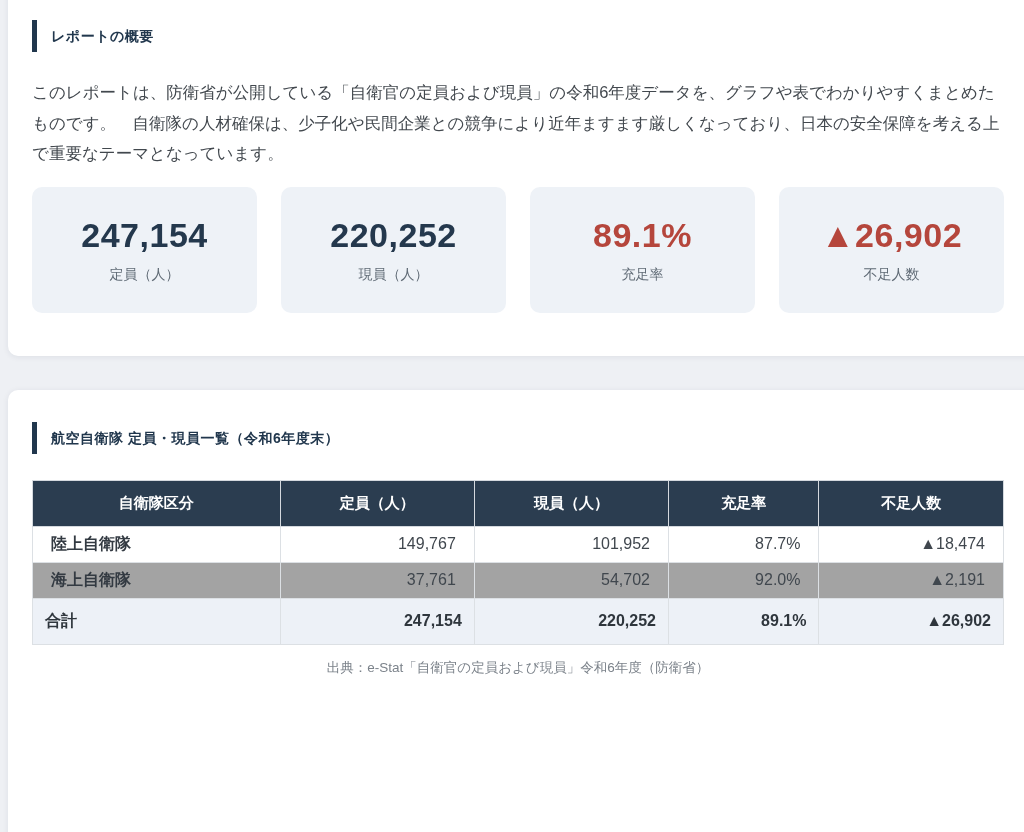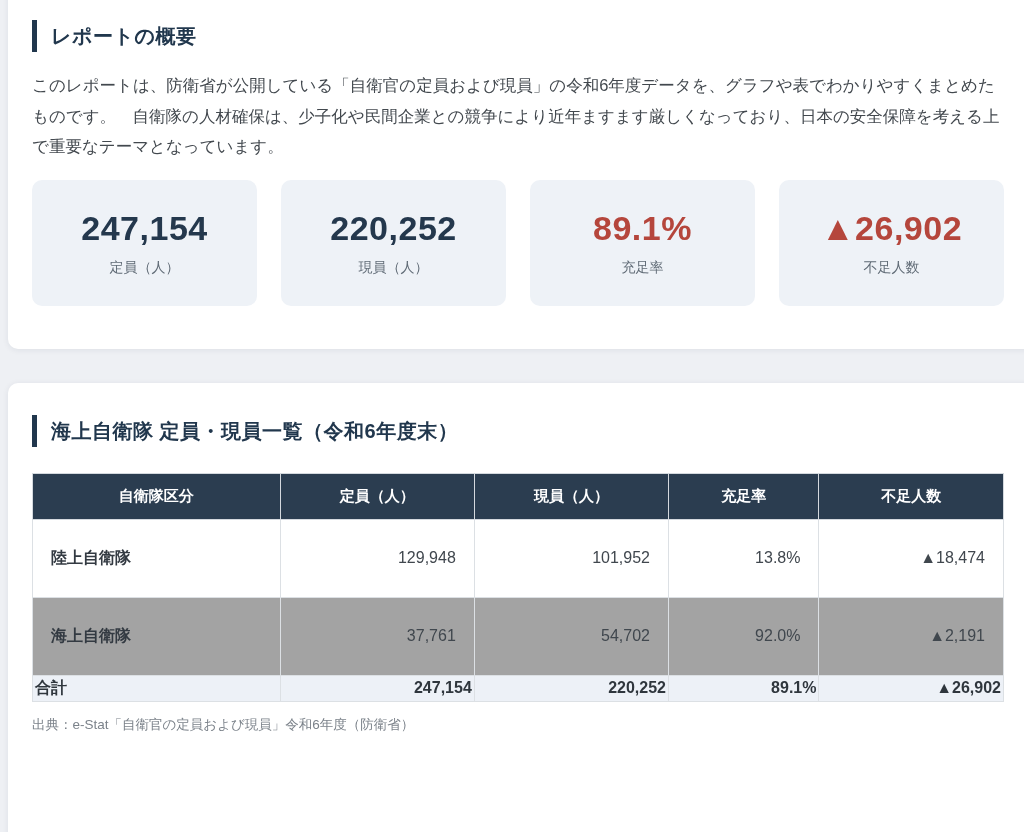--- a/index.html
+++ b/index.html
@@ -15,25 +15,25 @@
     margin-left:8px;
     width:1034px;
   }
   .card-overview { margin-top:-12px; padding:32px 38px 43px 24px; }
   .card-table    { margin-top:34px;  padding:32px 38px 60px 24px; min-height:470px; }
 
   .section-heading {
     display:flex; align-items:center;
     border-left:5px solid #21374d;
     padding-left:14px;
-    font-size:20px; font-weight:bold; color:#21374d;
+    font-size:14px; font-weight:bold; color:#21374d;
     line-height:32px; letter-spacing:.5px;text-align:right;
   }
   .overview-text {
-    margin-top:18px;
+    margin-top:25px;
     font-size:16.5px; line-height:1.85; color:#42484e;
     width:972px;
   }
 
   .stats-row { margin-top:18px; display:flex; gap:24px; width:972px; }
   .stat-card {
     flex:1; height:126px;
     background:#eef2f7; border-radius:10px;
     display:flex; flex-direction:column; align-items:center; justify-content:center;
     gap:11px;
@@ -48,35 +48,35 @@
     font-size:16px;
   }
   .data-table th {
     background:#2b3d50; color:#fff;
     font-size:15px; font-weight:bold;
     height:46px; text-align:center;
     border:1px solid #d4d9de;
   }
   .data-table td {
     border:1px solid #dce0e4;
-    padding:28px 18px;
+    padding:7px 18px;
     color:#40474e;
     text-align:right;
     white-space:nowrap;
   }
   .data-table td.division { text-align:left; font-weight:bold; color:#333a42; }
   .data-table tr.alt  td { background:#a3a3a3; }
   .data-table tr.total td {
     background:#edf1f7;
     font-weight:bold; color:#2f363d;
-    padding:2px;
+    padding:12px;
   }
   .source-note {
     margin-top:14px; width:972px;
-    text-align:left;
+    text-align:center;
     font-size:13.5px; color:#7b828a;
   }
 </style>
 </head>
 <body>
 
 <div class="card card-overview">
   <h2 class="section-heading">レポートの概要</h2>
   <p class="overview-text">このレポートは、防衛省が公開している「自衛官の定員および現員」の令和6年度データを、グラフや表でわかりやすくまとめたものです。　自衛隊の人材確保は、少子化や民間企業との競争により近年ますます厳しくなっており、日本の安全保障を考える上で重要なテーマとなっています。</p>
   <div class="stats-row">
@@ -93,21 +93,21 @@
       <div class="stat-label">充足率</div>
     </div>
     <div class="stat-card red">
       <div class="stat-value">▲26,902</div>
       <div class="stat-label">不足人数</div>
     </div>
   </div>
 </div>
 
 <div class="card card-table">
-  <h2 class="section-heading">海上自衛隊 定員・現員一覧（令和6年度末）</h2>
+  <h2 class="section-heading">航空自衛隊 定員・現員一覧（令和6年度末）</h2>
 
   <table class="data-table">
     <colgroup>
       <col style="width:25.5%">
         <col style="width:20%">
         <col style="width:20%">
         <col style="width:15.5%">
         <col style="width:19%">
     </colgroup>
     <thead>
@@ -115,23 +115,23 @@
         <th>自衛隊区分</th>
         <th>定員（人）</th>
         <th>現員（人）</th>
         <th>充足率</th>
         <th>不足人数</th>
       </tr>
     </thead>
     <tbody>
       <tr>
         <td class="division">陸上自衛隊</td>
-        <td>129,948</td>
+        <td>149,767</td>
         <td>101,952</td>
-        <td>13.8%</td>
+        <td>87.7%</td>
         <td>▲18,474</td>
       </tr>
       <tr class="alt">
         <td class="division">海上自衛隊</td>
         <td>37,761</td>
         <td>54,702</td>
         <td>92.0%</td>
         <td>▲2,191</td>
       </tr>
       <tr class="total">

